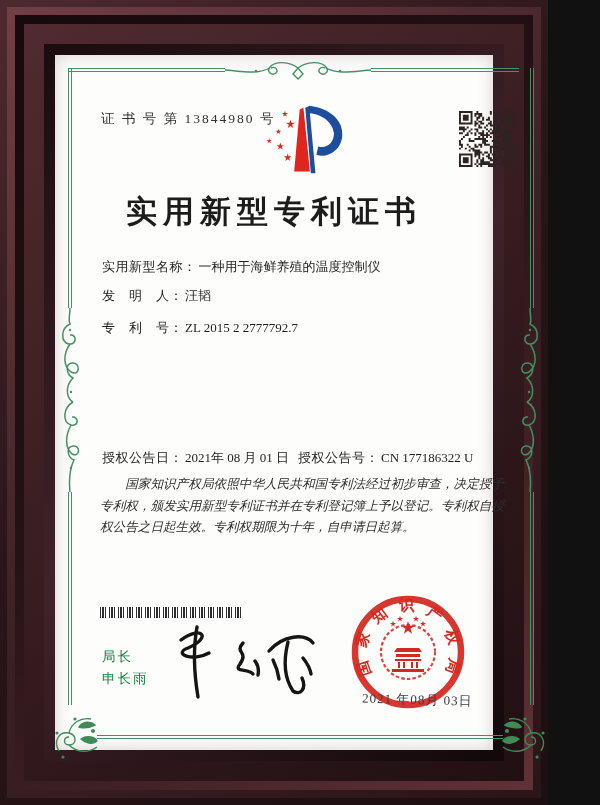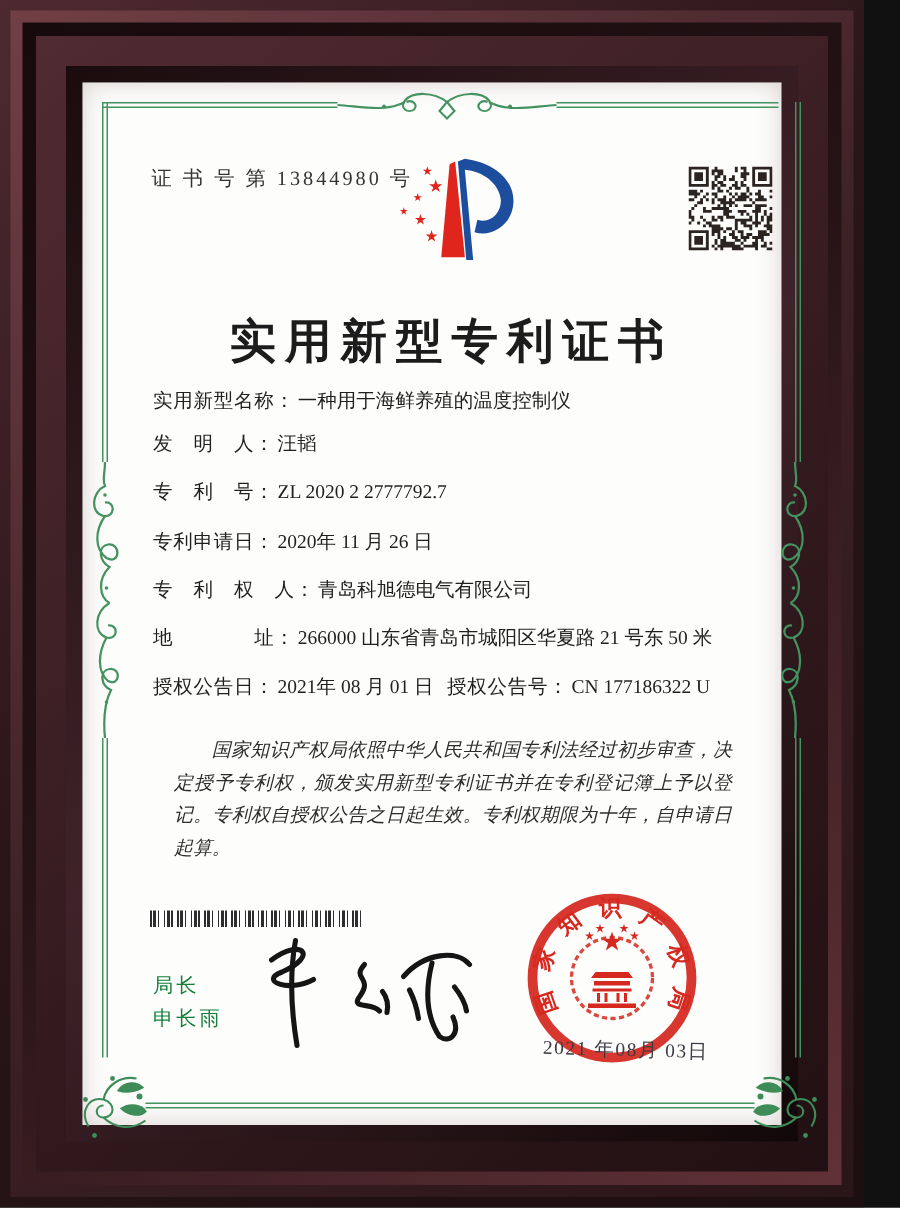--- a/index.html
+++ b/index.html
@@ -1,47 +1,47 @@
 <!DOCTYPE html>
 <html><head>
 <meta charset="utf-8">
 <style>
   :root{
     --green:#43925f;
     --red:#d5281f;
     --ink:#242424;
   }
   html,body{margin:0;padding:0;background:#111;}
-  .scene{position:relative;width:576px;height:805px;overflow:hidden;
-         font-family:"Liberation Serif","DejaVu Serif",serif;}
+  .scene{position:relative;width:532px;height:805px;overflow:hidden;
+         font-family:"Liberation Serif","DejaVu Serif",serif;padding-left:16px;}
   
   .fr1{position:absolute;inset:0;background:linear-gradient(140deg,#4e2a30 0%,#2a1518 45%,#1c0e11 100%);}
   .fr2{position:absolute;inset:7px;background:linear-gradient(140deg,#713f46 0%,#3c2125 50%,#2a1519 100%);}
   .fr3{position:absolute;inset:15px;background:linear-gradient(320deg,#613238 0%,#241215 55%,#170a0c 100%);}
   .fr4{position:absolute;inset:24px;background:linear-gradient(140deg,#502b31 0%,#32191d 60%,#211013 100%);}
   .fr5{position:absolute;inset:44px;background:linear-gradient(140deg,#1a0c0e 0%,#40232a 50%,#120809 100%);}
   
   .paper{position:absolute;inset:55px;background:#fdfdfc;
          box-shadow:inset 0 0 16px rgba(80,45,40,.22);color:var(--ink);}
   
   .gl-h{position:absolute;height:2px;border-top:1.4px solid var(--green);border-bottom:1.4px solid var(--green);}
   .gl-v{position:absolute;width:2px;border-left:1.4px solid var(--green);border-right:1.4px solid var(--green);}
   .orn{position:absolute;}
   .orn svg{display:block;}
   
   .certno{position:absolute;left:46px;top:55px;font-size:13.5px;letter-spacing:2px;color:#333;}
-  .title{position:absolute;left:0;top:152px;width:100%;text-align:center;
-         font-size:31px;font-weight:700;letter-spacing:6px;color:#1c1c1c;margin-left:13px;}
+  .title{position:absolute;left:0;top:136px;width:100%;text-align:center;
+         font-size:31px;font-weight:700;letter-spacing:6px;color:#1c1c1c;}
   .row{position:absolute;left:47px;width:420px;font-size:13px;color:#1f1f1f;white-space:nowrap;}
   .row .lbl{letter-spacing:.5px;}
   .row .val{margin-left:2px;}
   .grant2{position:absolute;left:196px;top:0;}
   .paras{position:absolute;left:45px;top:419px;width:404px;
          font-size:12.6px;line-height:21.6px;font-style:italic;color:#2d2d2d;text-align:justify;}
-  .paras p{margin:16px;text-indent:2em;}
+  .paras p{margin:0;text-indent:2em;}
   .barcode{position:absolute;left:45px;top:552px;width:142px;height:11px;
     background:repeating-linear-gradient(90deg,#2e2e2e 0 1px,#fff 1px 2px,#2e2e2e 2px 4px,#fff 4px 5px,#2e2e2e 5px 6px,#fff 6px 9px);}
   .signer{position:absolute;left:47px;top:591px;font-family:"Liberation Sans","DejaVu Sans",sans-serif;
           font-size:13.5px;letter-spacing:2px;color:#15803d;line-height:22px;}
   .sig{position:absolute;left:112px;top:560px;}
   .seal{position:absolute;left:293px;top:537px;z-index:4;}
   .sealdate{position:absolute;left:307px;top:636px;z-index:5;font-size:13px;
             letter-spacing:1px;color:#3c3c44;transform:rotate(1.5deg);white-space:nowrap;}
 </style>
 </head>
@@ -153,30 +153,21 @@
 
     <div class="title">实用新型专利证书</div>
 
     <div class="row" style="top:232px">
       <span class="lbl">发　明　人：</span><span class="val">汪韬</span>
     </div>
     <div class="row" style="top:203px">
       <span class="lbl">实用新型名称：</span><span class="val">一种用于海鲜养殖的温度控制仪</span>
     </div>
     <div class="row" style="top:264px">
-      <span class="lbl">专　利　号：</span><span class="val">ZL 2020 2 2777792.7</span>
-    </div>
-    <div class="row" style="top:297px">
-      <span class="lbl">专利申请日：</span><span class="val">2020年 11 月 26 日</span>
-    </div>
-    <div class="row" style="top:329px">
-      <span class="lbl">专　利　权　人：</span><span class="val">青岛科旭德电气有限公司</span>
-    </div>
-    <div class="row" style="top:361px">
-      <span class="lbl">地　　　　址：</span><span class="val">266000 山东省青岛市城阳区华夏路 21 号东 50 米</span>
+      <span class="lbl">专　利　号：</span><span class="val">ZL 2015 2 2777792.7</span>
     </div>
     <div class="row" style="top:394px">
       <span class="lbl">授权公告日：</span><span class="val">2021年 08 月 01 日</span>
       <span class="grant2"><span class="lbl">授权公告号：</span><span class="val">CN 177186322 U</span></span>
     </div>
 
     <div class="paras">
       <p>国家知识产权局依照中华人民共和国专利法经过初步审查，决定授予专利权，颁发实用新型专利证书并在专利登记簿上予以登记。专利权自授权公告之日起生效。专利权期限为十年，自申请日起算。</p>
     </div>
 

